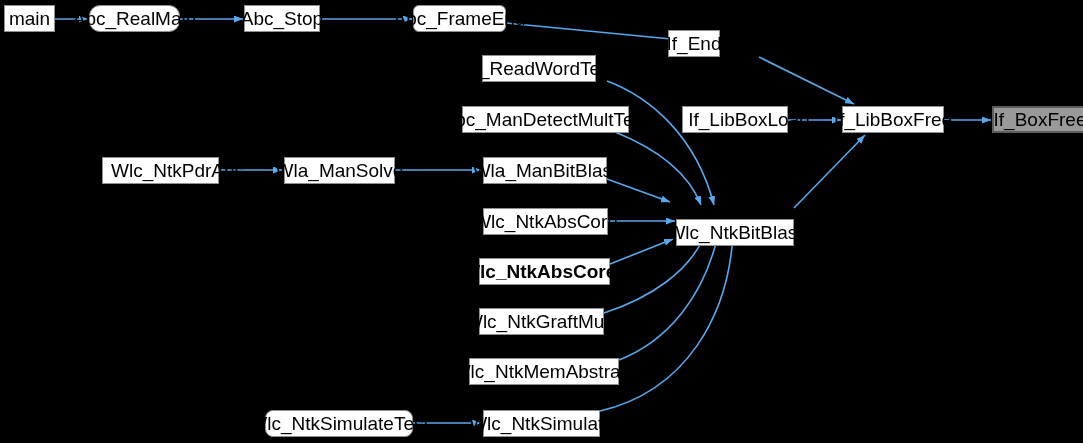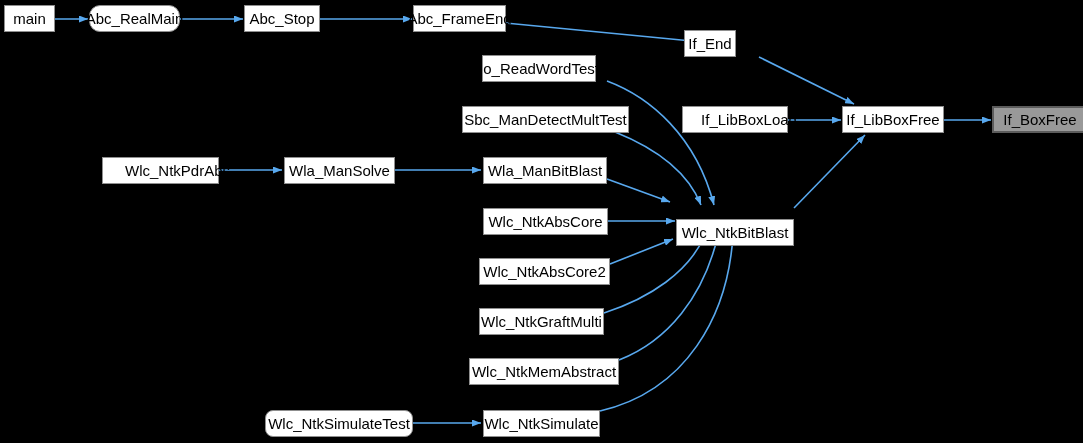--- a/index.html
+++ b/index.html
@@ -10,21 +10,21 @@
     overflow:hidden;
   }
   svg.edges { position:absolute; left:0; top:0; width:1083px; height:443px; }
   .edge { fill:none; stroke:var(--edge,#58a8ee); stroke-width:1.6px; }
   .node {
     position:absolute; box-sizing:border-box; height:27px;
     background:var(--node-fill,#fff);
     border:1.5px solid var(--node-border,#8f8f8f);
     color:var(--node-text,#000);
     display:flex; align-items:center; justify-content:center;
-    font-size:15px; white-space:nowrap; cursor:pointer;
+    font-size:19px; white-space:nowrap; cursor:pointer;
   }
   .node.current {
     background:var(--hl-fill,#999);
     border:2px solid var(--hl-border,#5c5c5c);
     cursor:default;
   }
 </style>
 </head>
 <body>
 
@@ -53,31 +53,31 @@
     <path class="edge" marker-end="url(#arrow)" d="M619,360 C668,341 704,296 718,235"></path>
     <path class="edge" marker-end="url(#arrow)" d="M600,411 C686,391 728,316 733,235"></path>
     <path class="edge" marker-end="url(#arrow)" d="M219,170 L282,170"></path>
     <path class="edge" marker-end="url(#arrow)" d="M395,170 L481,170"></path>
     <path class="edge" marker-end="url(#arrow)" d="M413,423 L481,423"></path>
   </svg>
 
   <div class="node" style="left:4px;   top:5px;   width:51px;">main</div>
   <div class="node" style="left:89px;  top:5px;   width:91px;border-radius:11px;">Abc_RealMain</div>
   <div class="node" style="left:244px; top:5px;   width:76px;">Abc_Stop</div>
-  <div class="node" style="left:413px; top:5px;   width:93px;">Abc_FrameEnd</div>
-  <div class="node" style="left:684px; top:30px;  width:52px;">If_End</div>
+  <div class="node" style="left:413px; top:5px;   width:93px;border-radius:6px;">Abc_FrameEnd</div>
+  <div class="node" style="left:668px; top:30px;  width:52px;">If_End</div>
   <div class="node" style="left:482px; top:55px;  width:114px;">Io_ReadWordTest</div>
   <div class="node" style="left:462px; top:106px; width:167px;">Sbc_ManDetectMultTest</div>
   <div class="node" style="left:682px; top:106px; width:106px;padding-left:28px;">If_LibBoxLoad</div>
   <div class="node" style="left:842px; top:106px; width:102px;">If_LibBoxFree</div>
   <div class="node current" style="left:992px; top:106px; width:96px;">If_BoxFree</div>
   <div class="node" style="left:102px; top:157px; width:117px;padding-left:34px;">Wlc_NtkPdrAbs</div>
   <div class="node" style="left:284px; top:157px; width:111px;">Wla_ManSolve</div>
   <div class="node" style="left:483px; top:157px; width:124px;">Wla_ManBitBlast</div>
   <div class="node" style="left:483px; top:208px; width:125px;">Wlc_NtkAbsCore</div>
   <div class="node" style="left:676px; top:207px; width:118px;margin-top:12px;">Wlc_NtkBitBlast</div>
-  <div class="node" style="left:479px; top:258px; width:131px;">Wlc_NtkAbsCore2</div>
+  <div class="node" style="left:479px; top:258px; width:131px;font-weight:bold;">Wlc_NtkAbsCore2</div>
   <div class="node" style="left:479px; top:308px; width:125px;">Wlc_NtkGraftMulti</div>
   <div class="node" style="left:469px; top:358px; width:150px;">Wlc_NtkMemAbstract</div>
   <div class="node" style="left:265px; top:410px; width:148px;border-radius:8px;">Wlc_NtkSimulateTest</div>
   <div class="node" style="left:483px; top:410px; width:117px;">Wlc_NtkSimulate</div>
 
 </div>
 
 </body></html>

